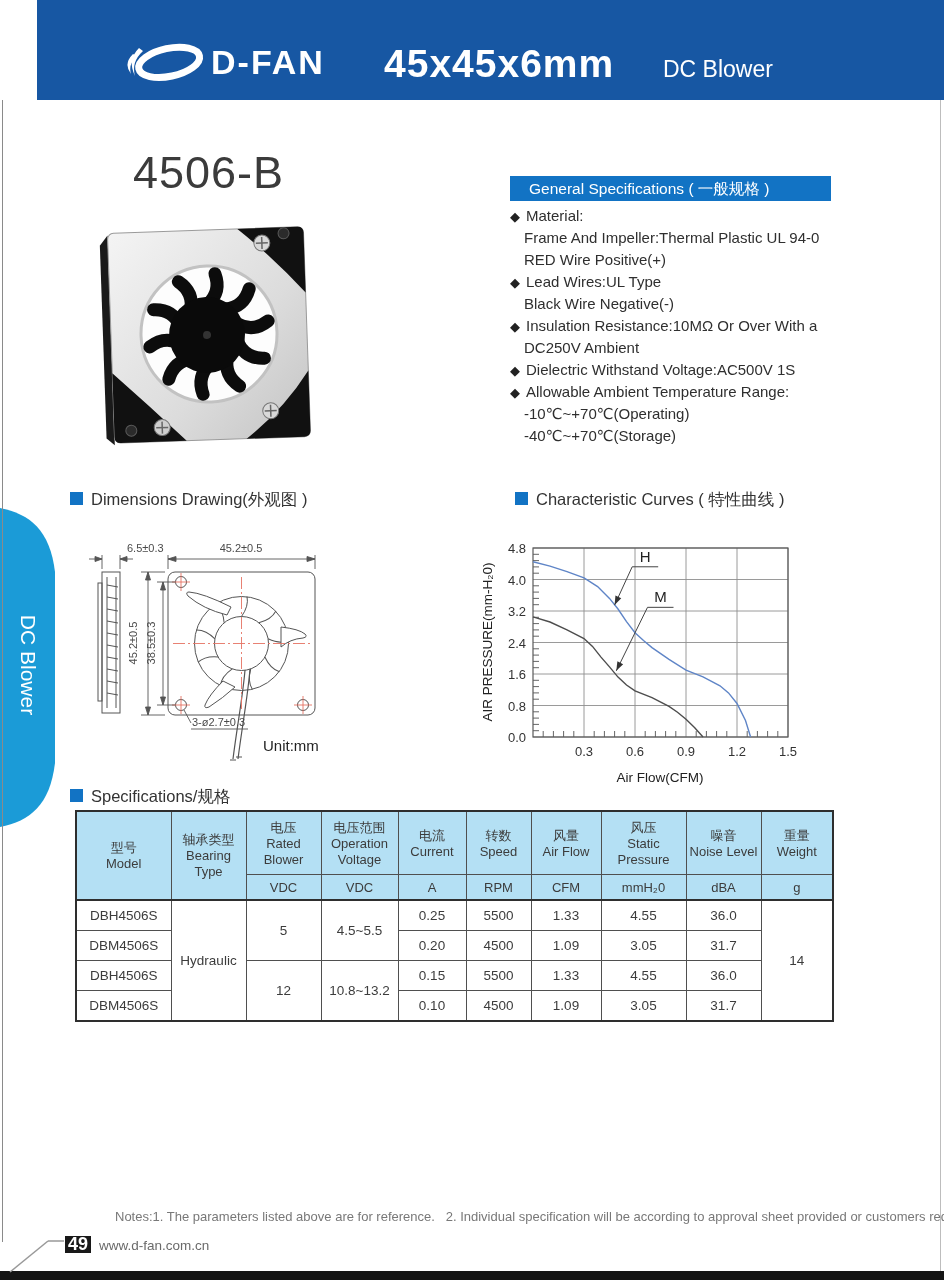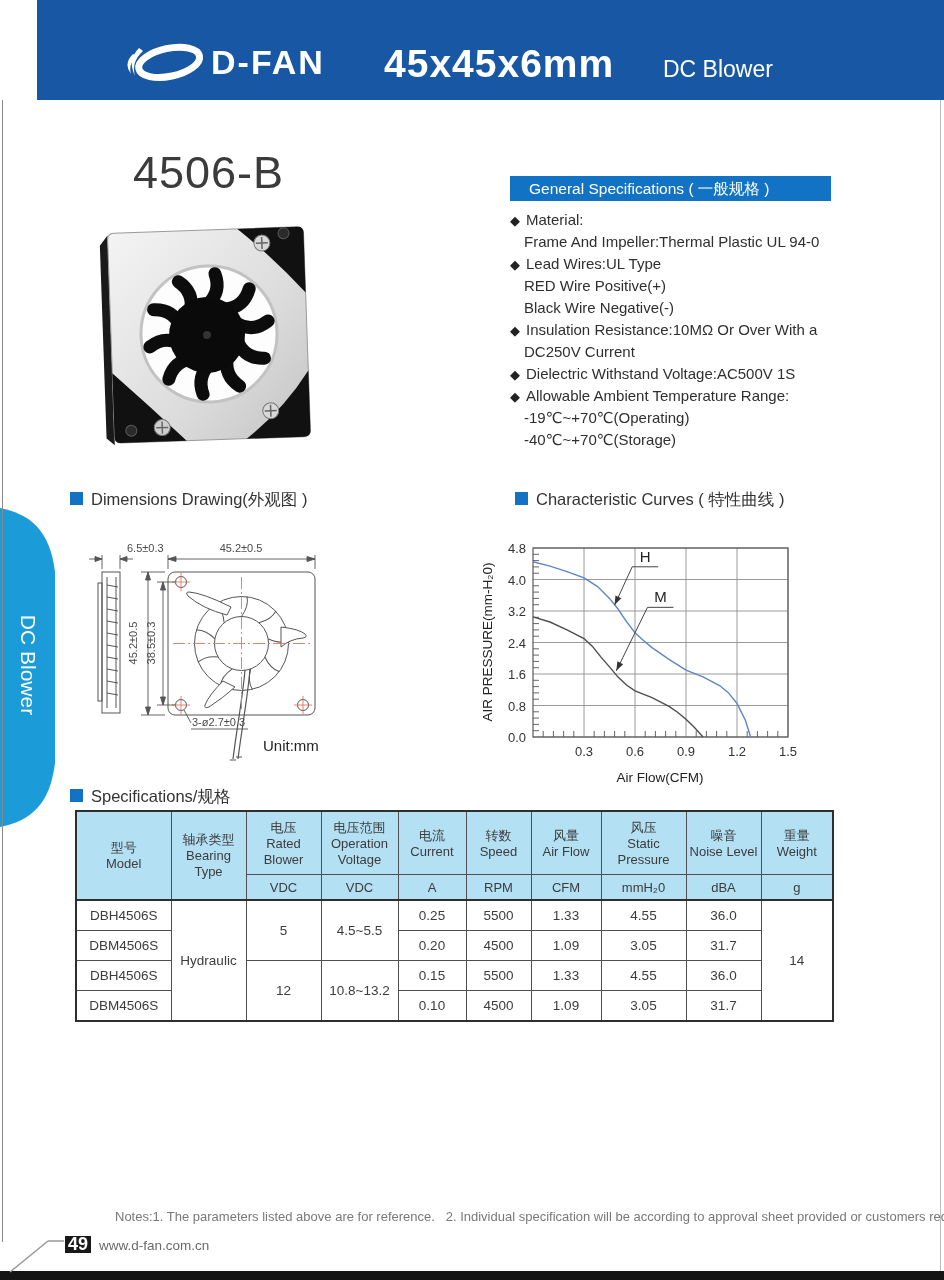--- a/index.html
+++ b/index.html
@@ -19,21 +19,21 @@
   .border-left{position:absolute;left:2px;top:100px;width:1px;height:1142px;background:#8a8a8a;}
   .border-right{position:absolute;left:940px;top:100px;width:1px;height:1171px;background:#bdbdbd;}
   .bottom-bar{position:absolute;left:0;top:1271px;width:944px;height:9px;background:#141414;}
   
   .model-title{position:absolute;left:133px;top:147px;font-size:45px;color:#3b3b3b;letter-spacing:1px;}
   .product-photo{position:absolute;left:95px;top:212px;}
   
   .gs-bar{position:absolute;left:510px;top:176px;width:321px;height:25px;background:#1273c4;
           color:#fff;font-size:15.5px;line-height:25px;padding-left:19px;box-sizing:border-box;}
   .gs-list{position:absolute;left:510px;top:207px;width:360px;font-size:15px;color:#2f2f2f;}
-  .gs-line{height:22px;line-height:26px;white-space:nowrap;}
+  .gs-line{height:22px;line-height:17px;white-space:nowrap;}
   .gs-line .gs-bullet{display:inline-block;width:16px;font-size:13px;color:#222;}
   .gs-line.cont{padding-left:14px;}
   
   .section-h{position:absolute;font-size:16.5px;color:#333;white-space:nowrap;}
   .blue-sq{display:inline-block;width:13px;height:13px;background:#1273c4;margin-right:8px;}
   
   .dims-svg{position:absolute;left:85px;top:535px;}
   .chart-svg{position:absolute;left:480px;top:530px;}
   .tick{font:13px "Liberation Sans","DejaVu Sans",sans-serif;fill:#333;}
   .ann{font:15px "Liberation Sans","DejaVu Sans",sans-serif;fill:#222;}
@@ -134,28 +134,28 @@
         <line x1="58" y1="214" x2="70" y2="214" stroke="#666" stroke-width="1.5"></line>
         <line x1="64" y1="208" x2="64" y2="220" stroke="#666" stroke-width="1.5"></line>
       </g>
     </g>
   </svg>
 
   <div class="gs-bar">General Specifications ( 一般规格 )</div>
   <div class="gs-list">
     <div class="gs-line"><span class="gs-bullet">◆</span><span>Material:</span></div>
     <div class="gs-line cont"><span>Frame And Impeller:Thermal Plastic UL 94-0</span></div>
+    <div class="gs-line cont"><span>RED Wire Positive(+)</span></div>
     <div class="gs-line"><span class="gs-bullet">◆</span><span>Lead Wires:UL Type</span></div>
-    <div class="gs-line cont"><span>RED Wire Positive(+)</span></div>
     <div class="gs-line cont"><span>Black Wire Negative(-)</span></div>
     <div class="gs-line"><span class="gs-bullet">◆</span><span>Insulation Resistance:10MΩ Or Over With a</span></div>
-    <div class="gs-line cont"><span>DC250V Current</span></div>
+    <div class="gs-line cont"><span>DC250V Ambient</span></div>
     <div class="gs-line"><span class="gs-bullet">◆</span><span>Dielectric Withstand Voltage:AC500V 1S</span></div>
     <div class="gs-line"><span class="gs-bullet">◆</span><span>Allowable Ambient Temperature Range:</span></div>
-    <div class="gs-line cont"><span>-19℃~+70℃(Operating)</span></div>
+    <div class="gs-line cont"><span>-10℃~+70℃(Operating)</span></div>
     <div class="gs-line cont"><span>-40℃~+70℃(Storage)</span></div>
   </div>
 
   <div class="section-h" style="left:70px;top:489px;">
     <span class="blue-sq"></span><span>Dimensions Drawing(外观图 )</span>
   </div>
   <div class="section-h" style="left:515px;top:489px;">
     <span class="blue-sq"></span><span>Characteristic Curves ( 特性曲线 )</span>
   </div>
   <div class="section-h" style="left:70px;top:786px;">

